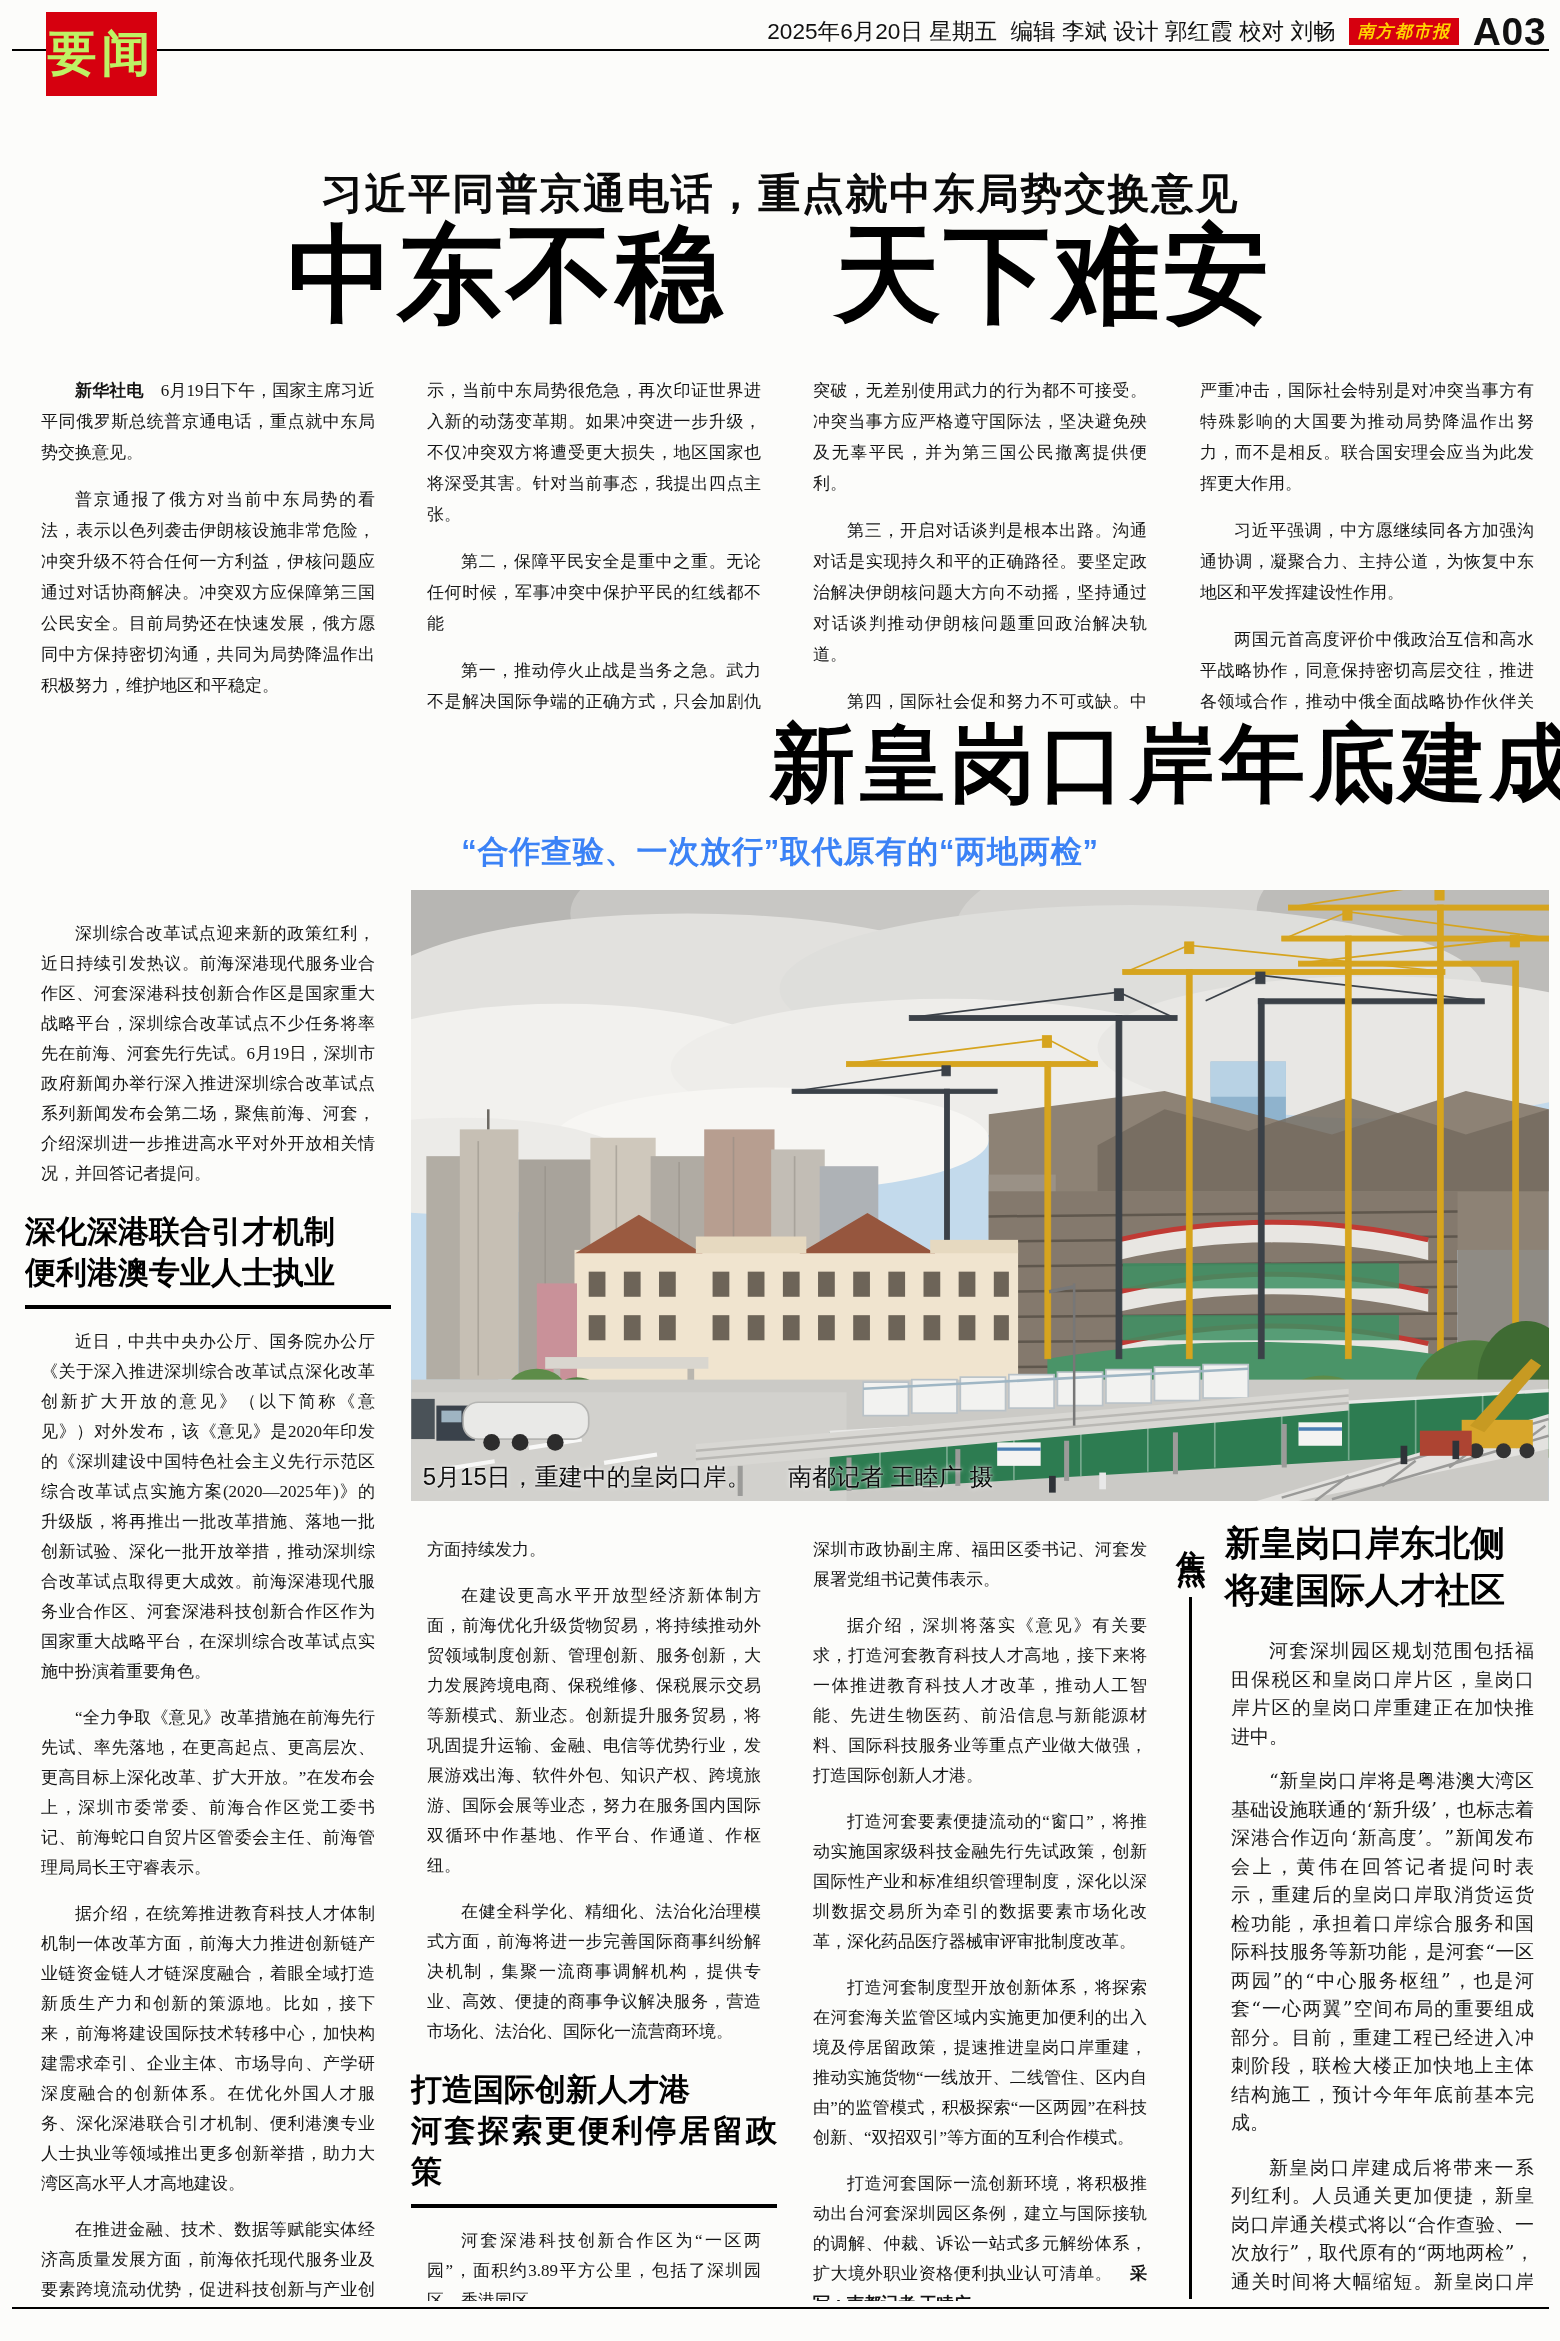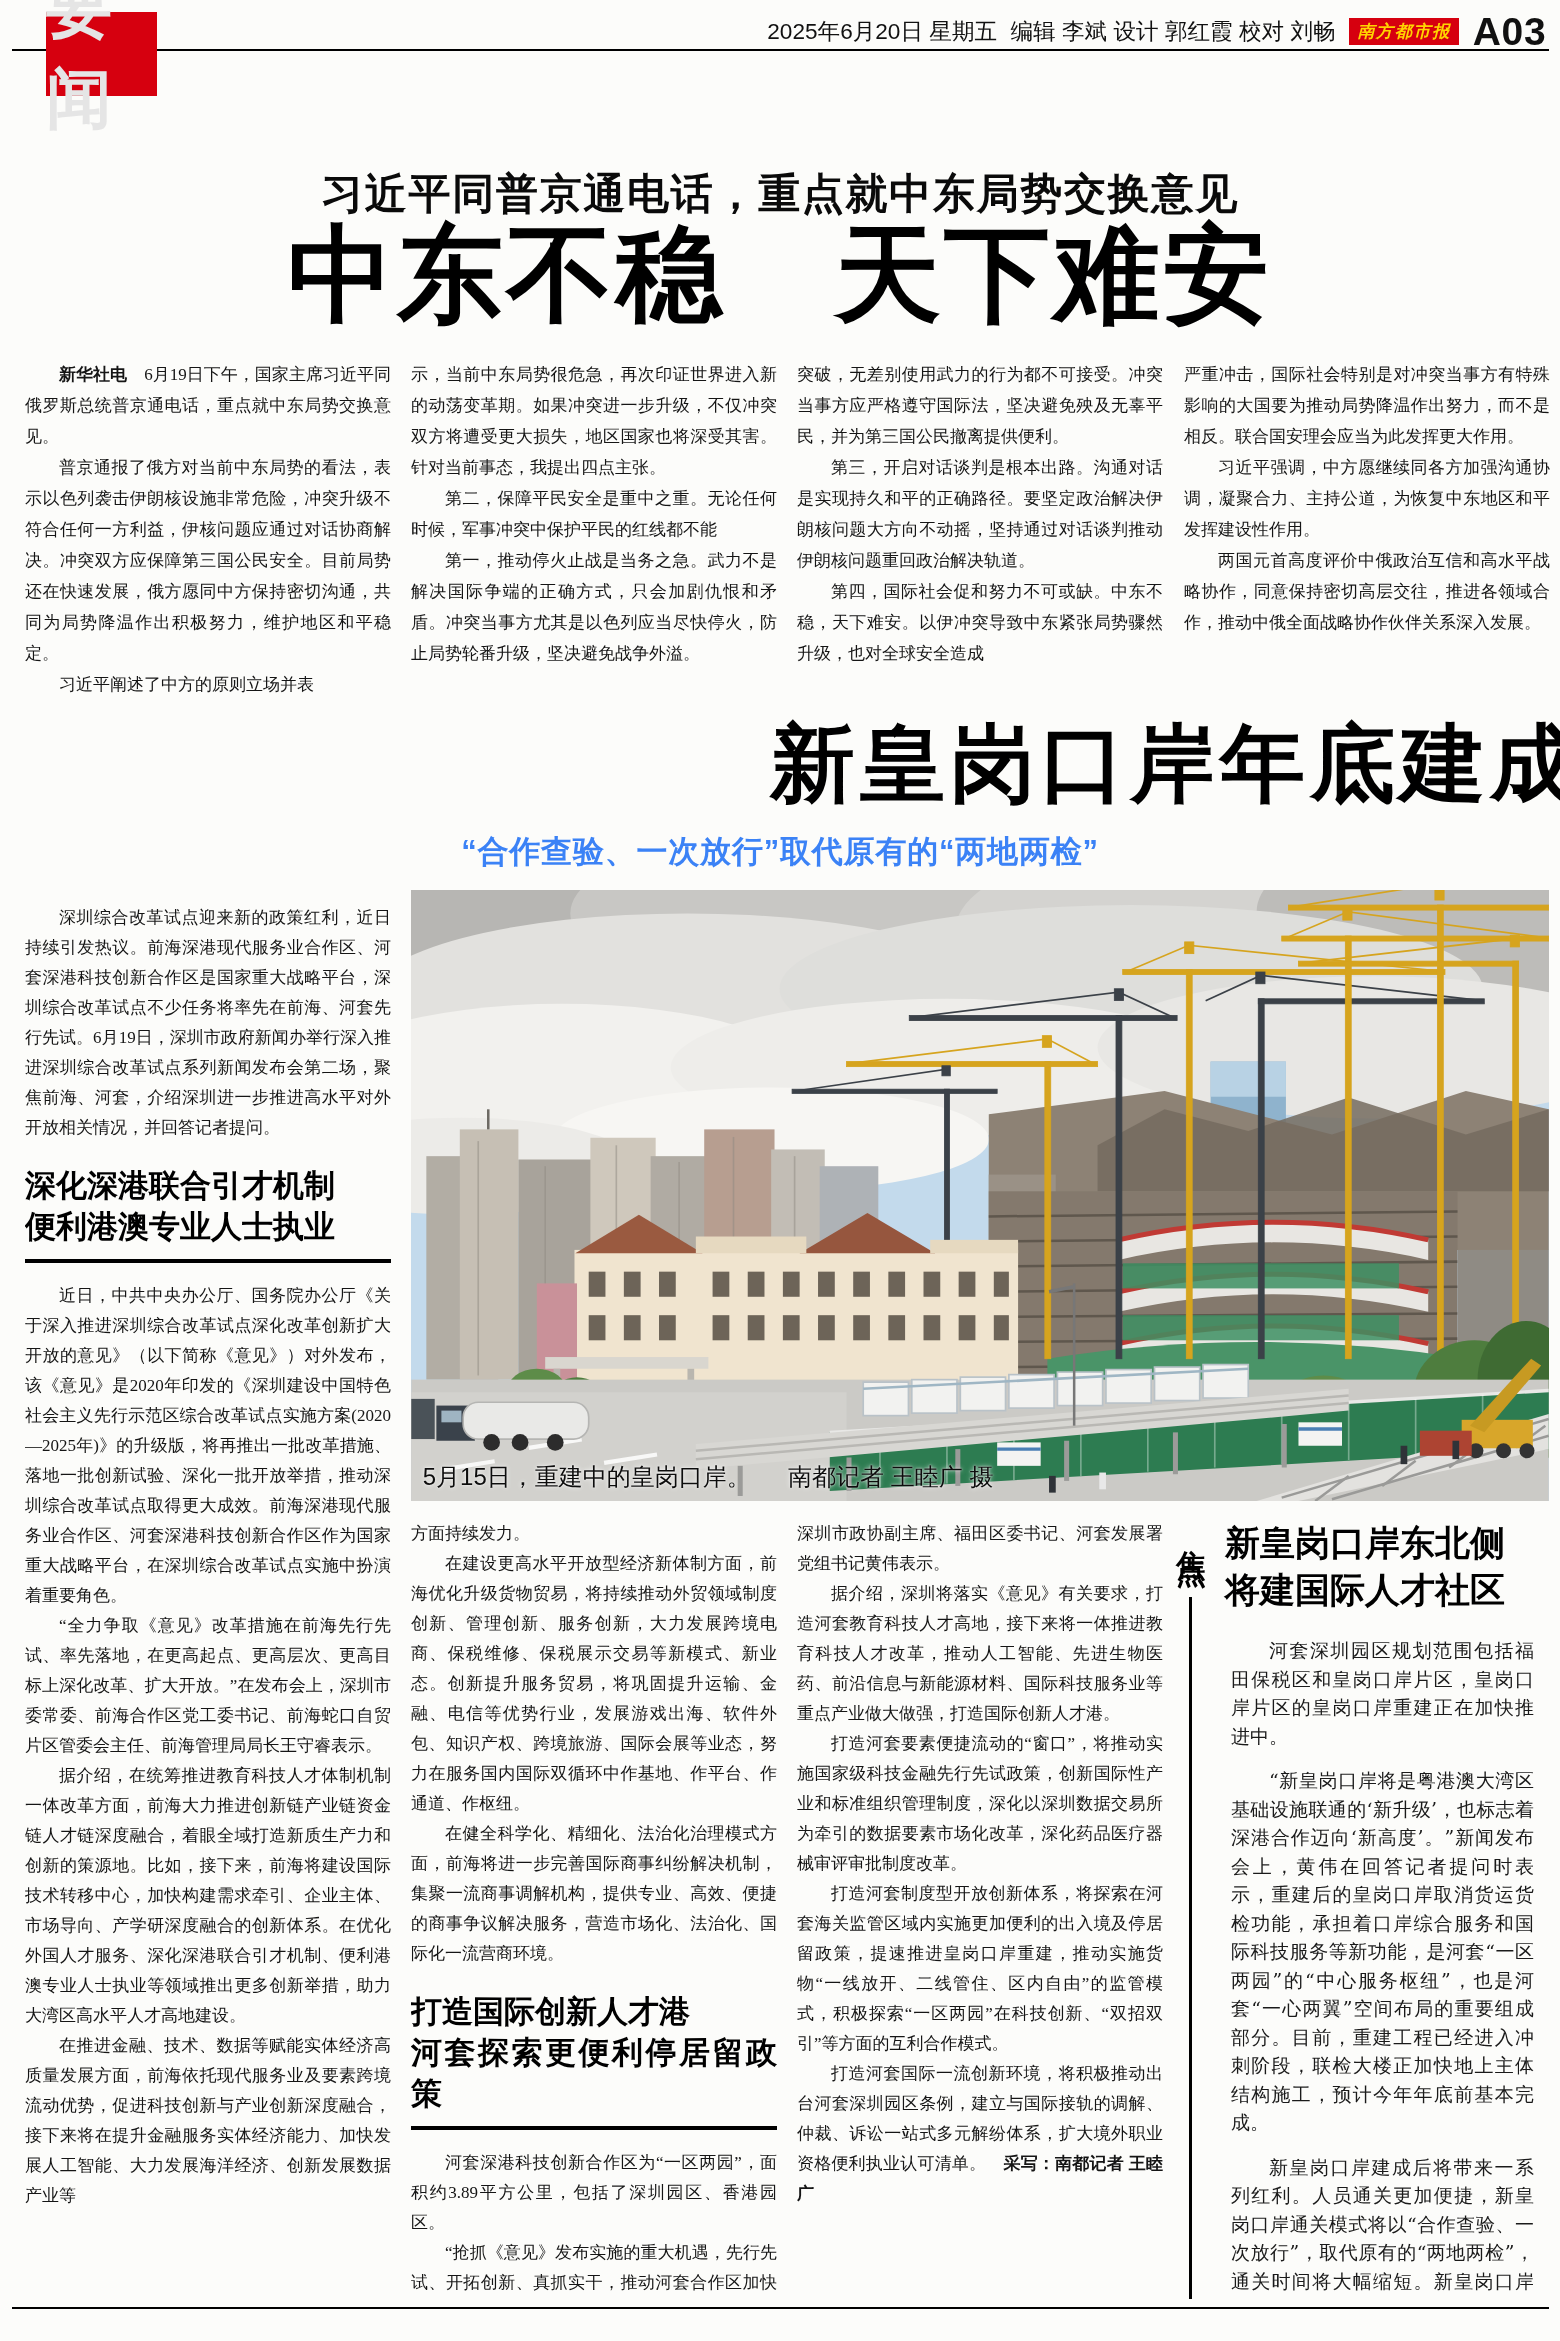--- a/index.html
+++ b/index.html
@@ -10,43 +10,43 @@
     font-family:"Liberation Serif","DejaVu Serif",serif;
     color:#141414;
     overflow:hidden;
   }
   .abs{position:absolute;}
   .sans{font-family:"Liberation Sans","DejaVu Sans",sans-serif;}
 
   
   #top-rule{left:11.7px;top:49px;width:1537px;height:1.7px;background:#000;}
   #section-badge{
-    left:46px;top:11.7px;width:111px;height:84px;background:#d6000f;color:#e5e5e5;
+    left:46px;top:11.7px;width:111px;height:84px;background:#d6000f;color:#bef264;
     display:flex;align-items:center;justify-content:center;
-    font-family:"Liberation Sans",sans-serif;font-weight:900;font-size:66px;letter-spacing:5px;z-index:2;
+    font-family:"Liberation Sans",sans-serif;font-weight:900;font-size:49px;letter-spacing:5px;z-index:2;
   }
   #header-right{
     right:13.4px;top:13.4px;height:37px;display:flex;align-items:center;gap:13.4px;
     font-family:"Liberation Sans",sans-serif;font-size:22.6px;color:#111;
   }
   #brand-logo{
     background:#d6000f;color:#ffd400;font-weight:900;font-style:italic;
     font-size:17px;padding:3.4px 8.4px;letter-spacing:1.7px;line-height:1.2;
   }
   #page-number{font-size:39px;font-weight:900;letter-spacing:0.8px;}
 
   
   #a1-kicker{left:0;top:166px;width:1560px;text-align:center;
     font-family:"Liberation Sans",sans-serif;font-size:42px;font-weight:600;letter-spacing:1.7px;color:#0a0a0a;}
   #a1-headline{left:0;top:216px;width:1560px;text-align:center;
     font-family:"Liberation Sans",sans-serif;font-size:106px;font-weight:900;letter-spacing:3.4px;color:#000;line-height:1.1;}
 
   .col{position:absolute;width:366px;font-size:17px;line-height:31px;
     text-align:justify;overflow:hidden;color:#151515;}
-  .col p{margin:0;text-indent:2em;}
+  .col p{margin:16px;text-indent:2em;}
   .col p.flush{text-indent:0;}
   strong.lead,strong.byline{font-family:"Liberation Sans",sans-serif;font-weight:700;}
   #a1c1{left:25px;top:359px;height:352px;}
   #a1c2{left:411px;top:359px;height:352px;}
   #a1c3{left:797px;top:359px;height:352px;}
   #a1c4{left:1184px;top:359px;height:352px;}
 
   
   #a2-headline{left:0;top:715px;width:1560px;text-align:right;
     font-family:"Liberation Sans",sans-serif;font-size:85px;font-weight:900;letter-spacing:5px;color:#000;line-height:1.15;margin-left:20px;}

